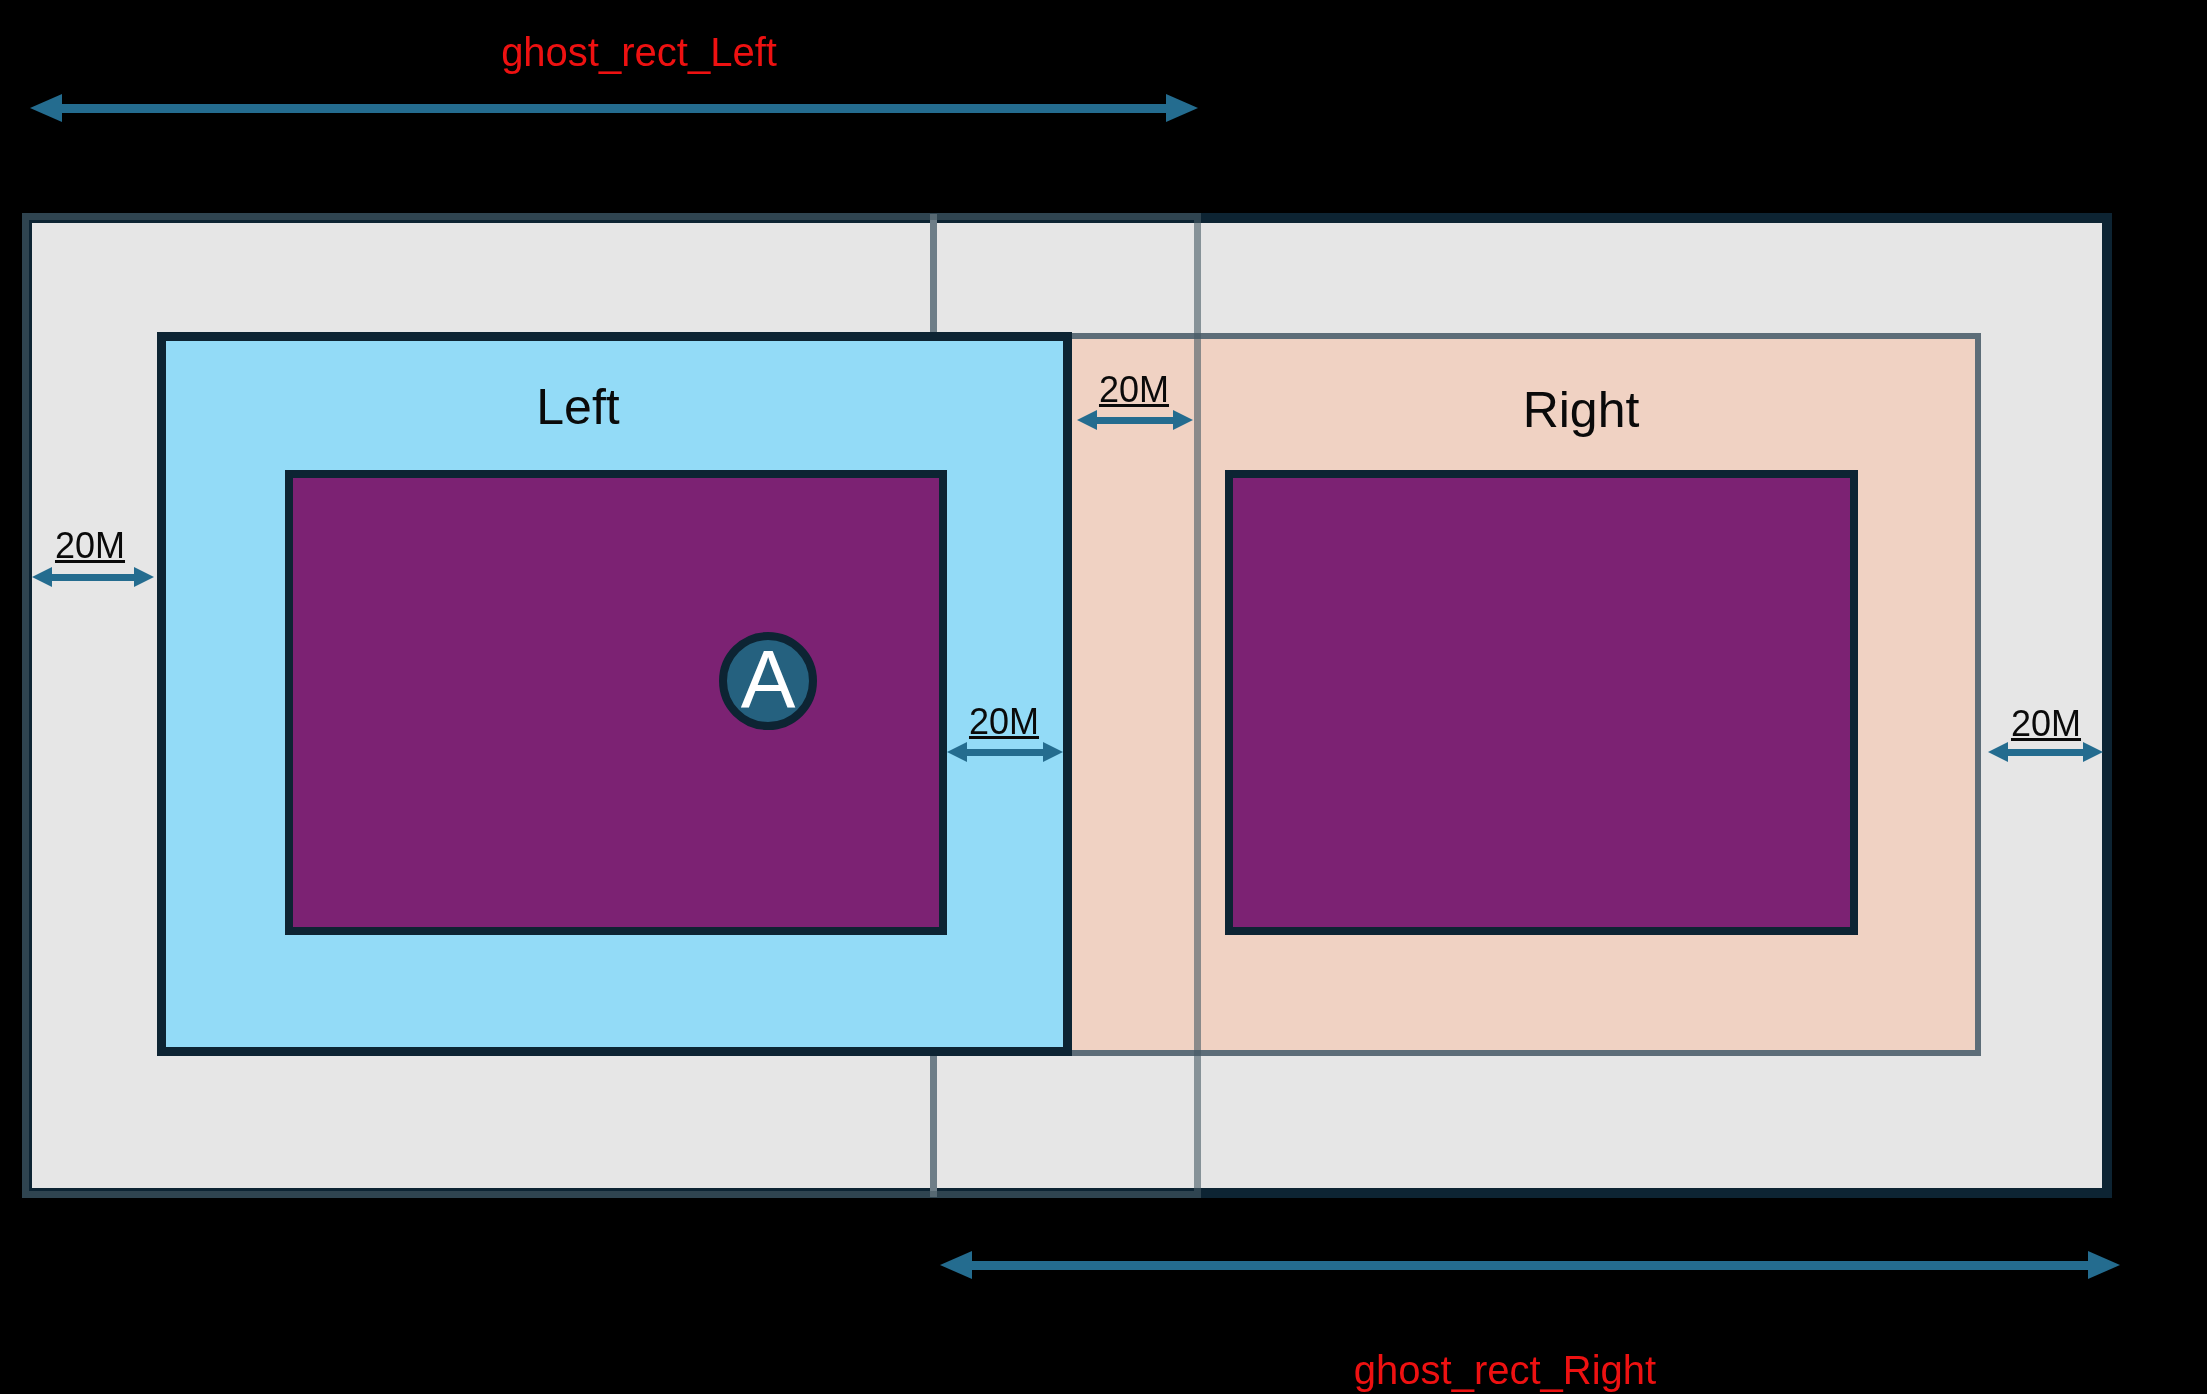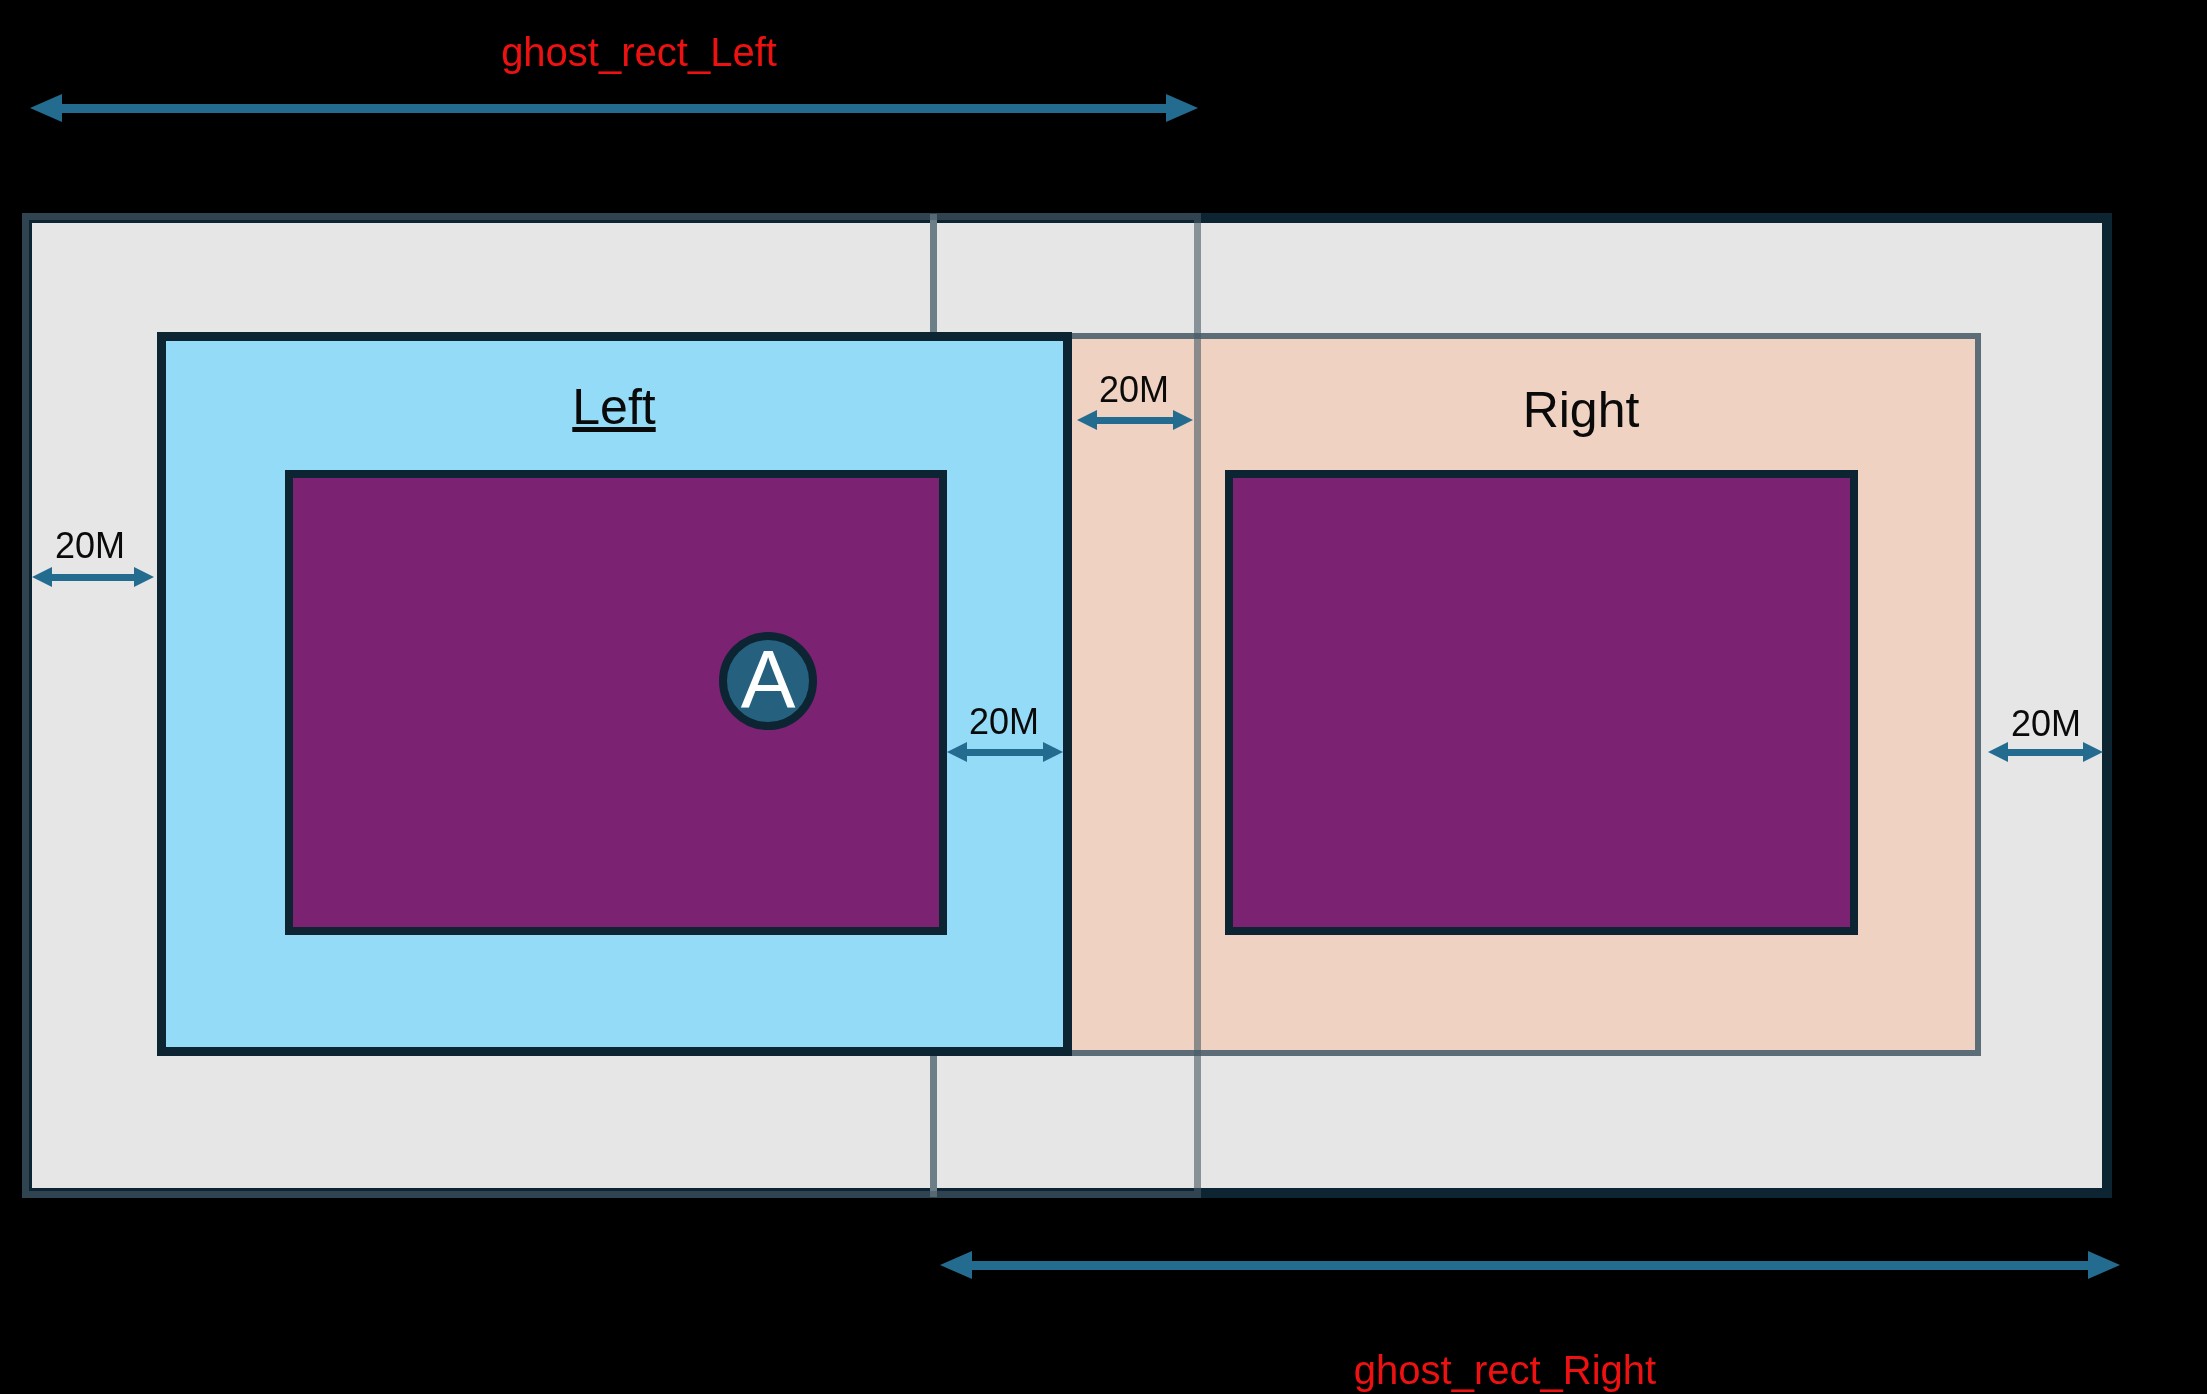--- a/index.html
+++ b/index.html
@@ -46,21 +46,21 @@
 
   
   .anchor{position:absolute;left:719px;top:632px;width:98px;height:98px;border-radius:50%;
     background:var(--teal-dark);border:8px solid var(--navy);z-index:7;
     display:flex;align-items:center;justify-content:center;}
   .anchor span{color:#fff;font-size:82px;line-height:1;transform:translateY(-2px);}
 
   
   .lbl{position:absolute;transform:translate(-50%,-50%);white-space:nowrap;z-index:8;color:#0a0a0a;}
   .lbl-rect{font-size:50px;}
-  .lbl-dim{font-size:36px;}
+  .lbl-dim{font-size:36px;text-decoration:underline;}
   .lbl-red{font-size:40px;color:var(--red);}
 
   
   .darrow{position:absolute;display:flex;align-items:center;z-index:8;}
   .darrow .bar{flex:1;background:var(--teal);}
   .darrow .hl,.darrow .hr{width:0;height:0;}
   .darrow.big{height:28px;}
   .darrow.big .bar{height:9px;}
   .darrow.big .hl{border-top:14px solid transparent;border-bottom:14px solid transparent;border-right:32px solid var(--teal);}
   .darrow.big .hr{border-top:14px solid transparent;border-bottom:14px solid transparent;border-left:32px solid var(--teal);}
@@ -89,21 +89,21 @@
   <div class="ghost-outline-left"></div>
   <div class="left-rect"></div>
 
   <div class="inner-rect inner-left"></div>
   <div class="inner-rect inner-right"></div>
 
   <div class="anchor">
     <span>A</span>
   </div>
 
-  <div class="lbl lbl-rect" style="left:614px;top:407px;text-decoration:underline;">Left</div>
+  <div class="lbl lbl-rect" style="left:578px;top:407px;">Left</div>
   <div class="lbl lbl-rect" style="left:1581px;top:410px;">Right</div>
 
   <div class="lbl lbl-red" style="left:639px;top:52px;">ghost_rect_Left</div>
   <div class="lbl lbl-red" style="left:1505px;top:1370px;">ghost_rect_Right</div>
 
   <div class="darrow big arrow-ghost-left">
     <div class="hl"></div>
     <div class="bar"></div>
     <div class="hr"></div>
   </div>

